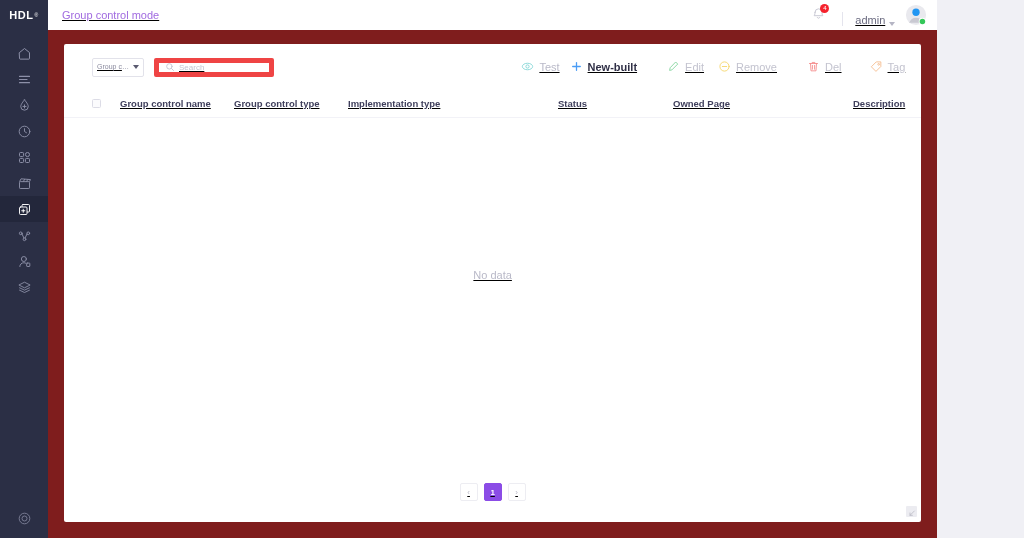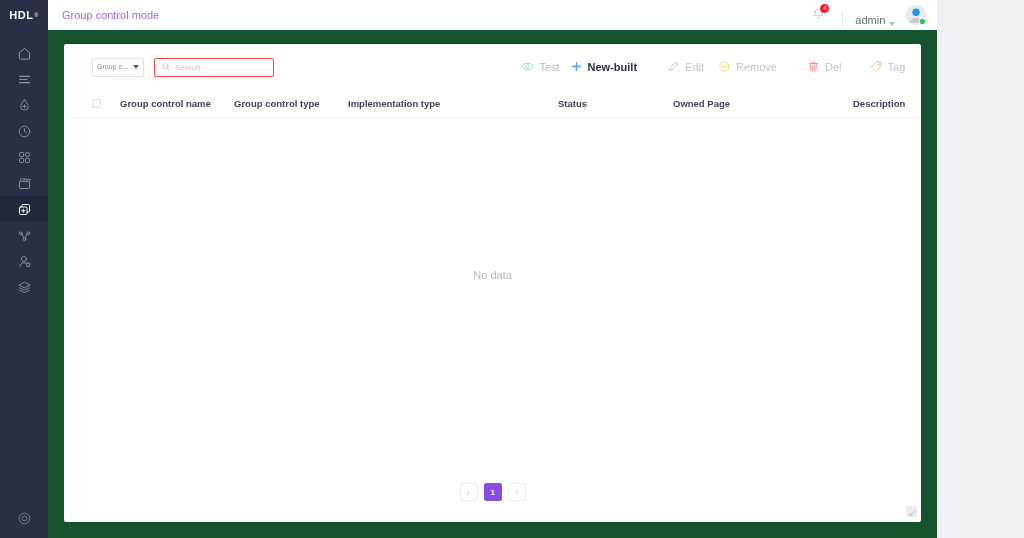--- a/index.html
+++ b/index.html
@@ -38,21 +38,21 @@
   .nav-item svg { display: block; }
   .nav-item.active { background: #23273b; }
   .nav-item.active svg { stroke: #ffffff; }
   .nav-bottom {
     position: absolute; bottom: 8px; left: 0; width: 48px;
     display: flex; align-items: center; justify-content: center;
     cursor: pointer;
   }
 
   
-  .main { flex: 1; display: flex; flex-direction: column; height: 538px; background: #14532d; }
+  .main { flex: 1; display: flex; flex-direction: column; height: 538px; background: #7f1d1d; text-decoration: underline; }
 
   .topbar {
     height: 30px; background: #ffffff;
     display: flex; align-items: center;
     padding: 0 10px 0 14px;
     flex: 0 0 30px;
   }
   .breadcrumb {
     color: #a16be0; font-size: 11px;
     cursor: pointer; white-space: nowrap;
@@ -106,21 +106,21 @@
   .select-box .sel-caret {
     width: 0; height: 0;
     border-left: 3px solid transparent;
     border-right: 3px solid transparent;
     border-top: 4px solid #5a5a70;
     margin-left: 2px; flex: 0 0 auto;
   }
   .search-box {
     margin-left: 10px;
     width: 120px; height: 19px;
-    border: 1px solid #ef4444; border-radius: 2px;
+    border: 5px solid #ef4444; border-radius: 2px;
     display: flex; align-items: center; gap: 4px;
     padding: 0 6px;
   }
   .search-box input {
     border: none; outline: none; flex: 1;
     font-size: 8px; color: #333; font-family: "Liberation Sans", sans-serif;
     background: transparent;
   }
   .search-box input::placeholder { color: #c5c5d2; }
 

